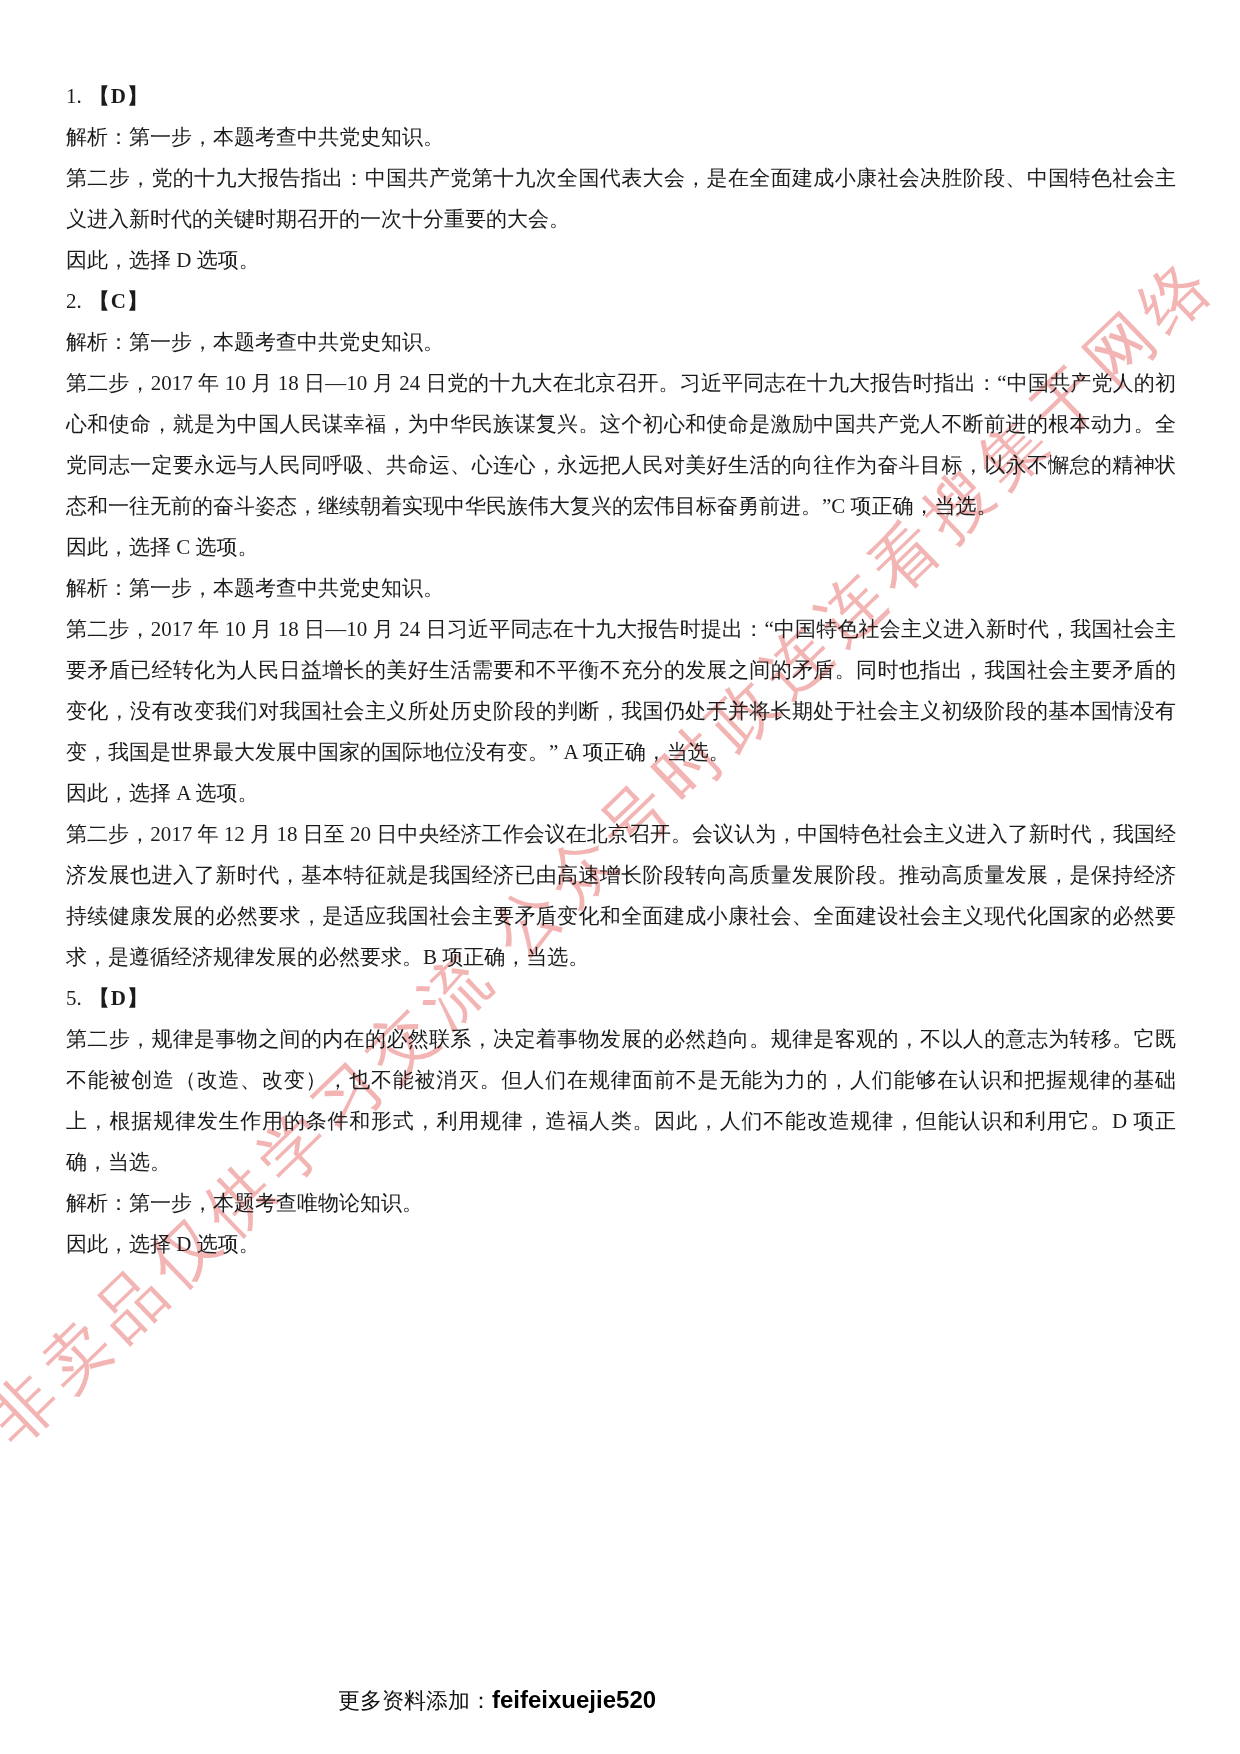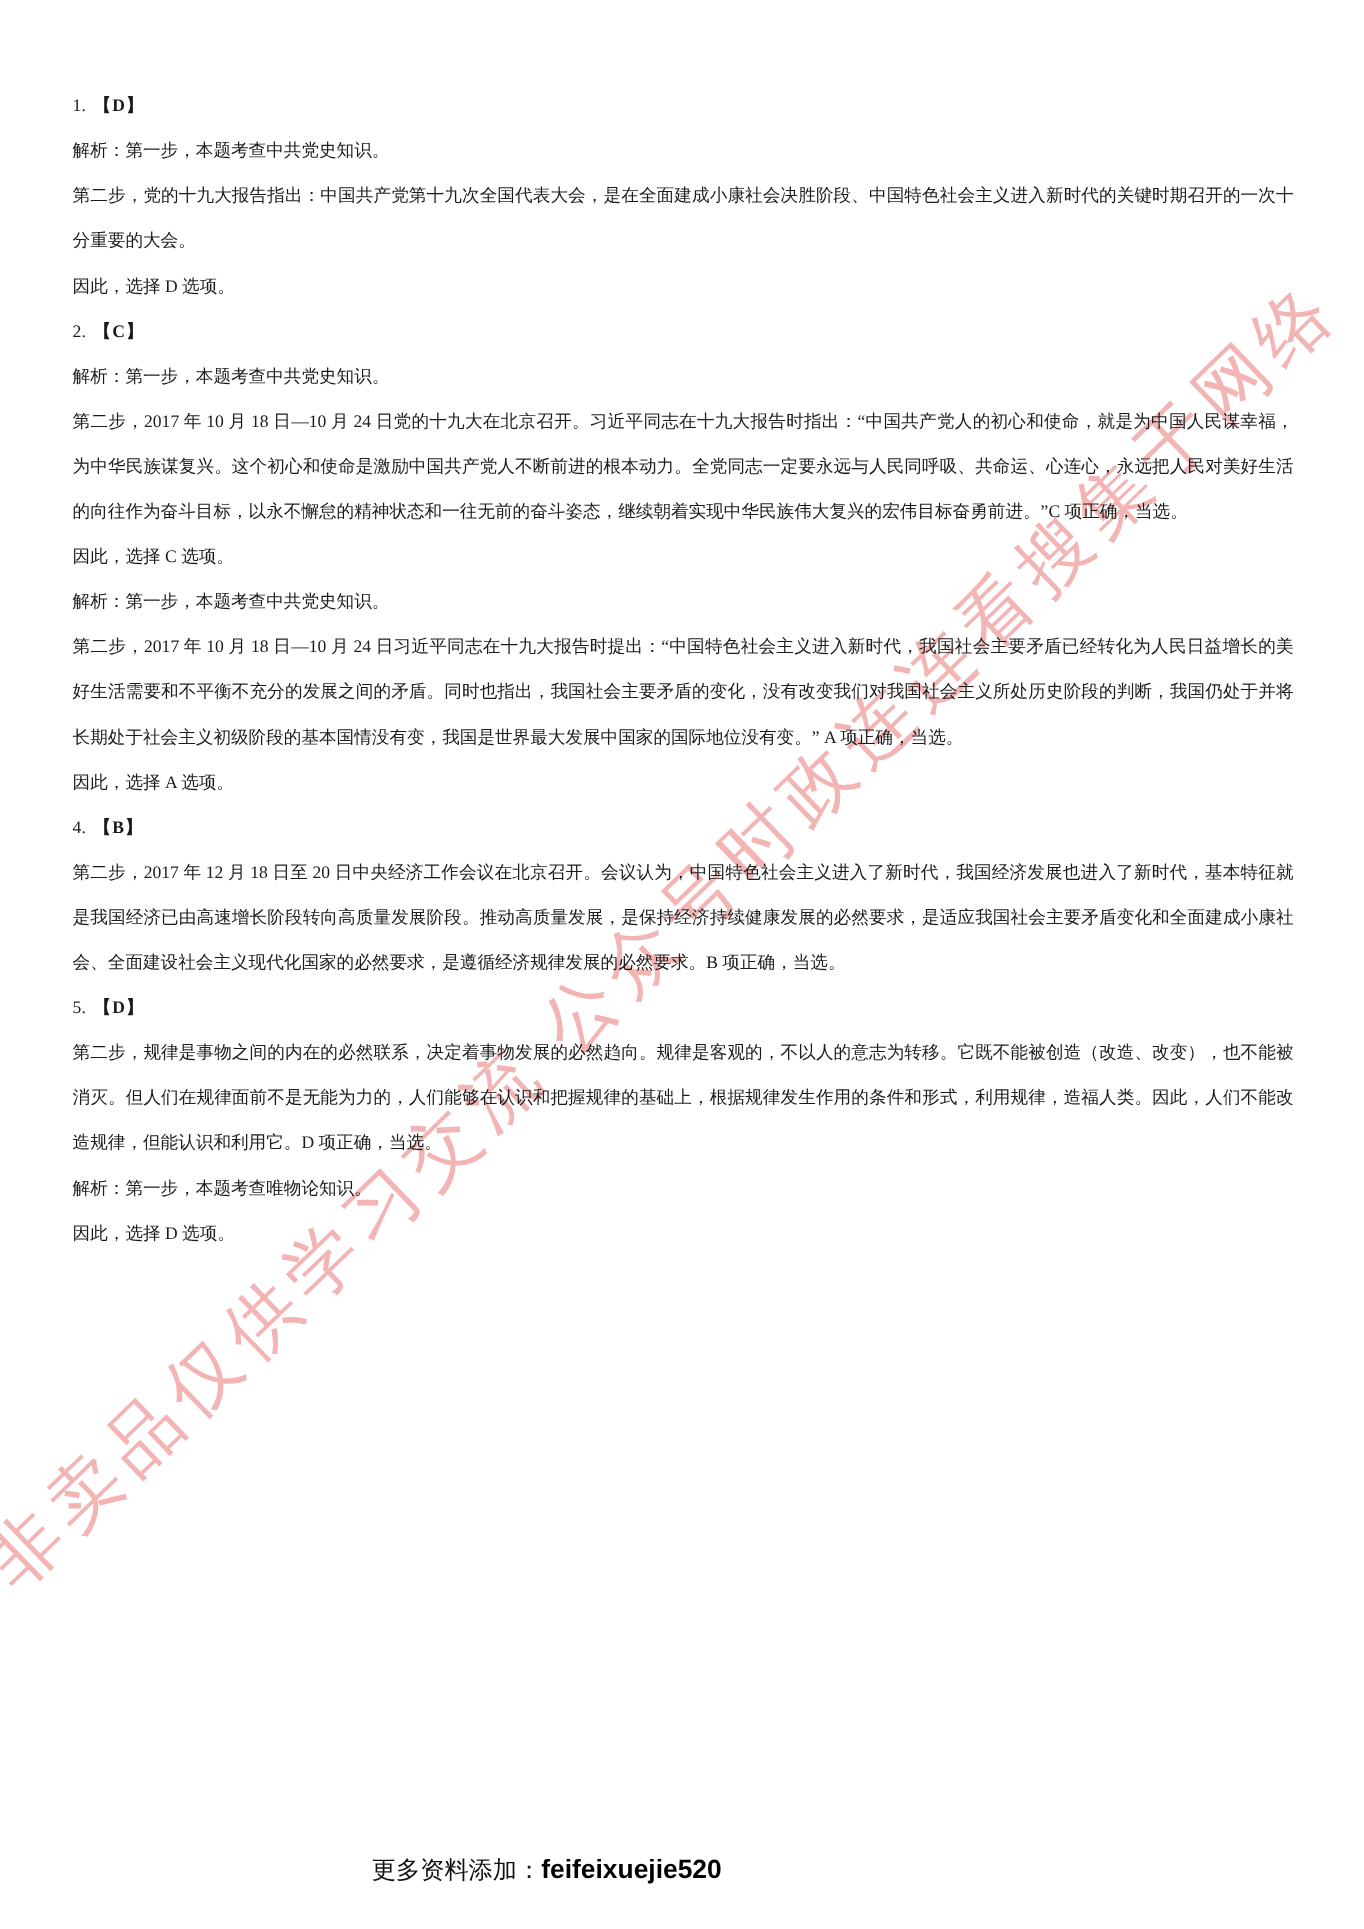--- a/index.html
+++ b/index.html
@@ -33,21 +33,21 @@
   .content {
     position: absolute;
     left: 66px;
     top: 76px;
     width: 1110px;
     z-index: 1;
   }
   .answer-block { margin: 0; }
   .para {
     margin: 0;
-    font-size: 16px;
+    font-size: 21px;
     line-height: 41px;
     text-align: justify;
     word-break: break-all;
   }
   .head { text-align: left; }
   .head .num { margin-right: 7px; }
   .head .ans { font-weight: bold; letter-spacing: 1px; }
   .footer {
     position: absolute;
     left: 0;
@@ -93,21 +93,20 @@
         <p class="para">因此，选择 C 选项。</p>
       </section>
 
   <section class="answer-block">
   <p class="para">解析：第一步，本题考查中共党史知识。</p>
         <p class="para">第二步，2017 年 10 月 18 日—10 月 24 日习近平同志在十九大报告时提出：“中国特色社会主义进入新时代，我国社会主要矛盾已经转化为人民日益增长的美好生活需要和不平衡不充分的发展之间的矛盾。同时也指出，我国社会主要矛盾的变化，没有改变我们对我国社会主义所处历史阶段的判断，我国仍处于并将长期处于社会主义初级阶段的基本国情没有变，我国是世界最大发展中国家的国际地位没有变。” A 项正确，当选。</p>
         <p class="para">因此，选择 A 选项。</p>
       </section>
 
   <section class="answer-block">
-    <p class="para head"><span class="num">4.</span><span class="ans">【B】</span></p>
         <p class="para">第二步，2017 年 12 月 18 日至 20 日中央经济工作会议在北京召开。会议认为，中国特色社会主义进入了新时代，我国经济发展也进入了新时代，基本特征就是我国经济已由高速增长阶段转向高质量发展阶段。推动高质量发展，是保持经济持续健康发展的必然要求，是适应我国社会主要矛盾变化和全面建成小康社会、全面建设社会主义现代化国家的必然要求，是遵循经济规律发展的必然要求。B 项正确，当选。</p>
       </section>
 
   <section class="answer-block">
     <p class="para head"><span class="num">5.</span><span class="ans">【D】</span></p>
   <p class="para">第二步，规律是事物之间的内在的必然联系，决定着事物发展的必然趋向。规律是客观的，不以人的意志为转移。它既不能被创造（改造、改变），也不能被消灭。但人们在规律面前不是无能为力的，人们能够在认识和把握规律的基础上，根据规律发生作用的条件和形式，利用规律，造福人类。因此，人们不能改造规律，但能认识和利用它。D 项正确，当选。</p>
         <p class="para">解析：第一步，本题考查唯物论知识。</p>
         <p class="para">因此，选择 D 选项。</p>
       </section>
 

